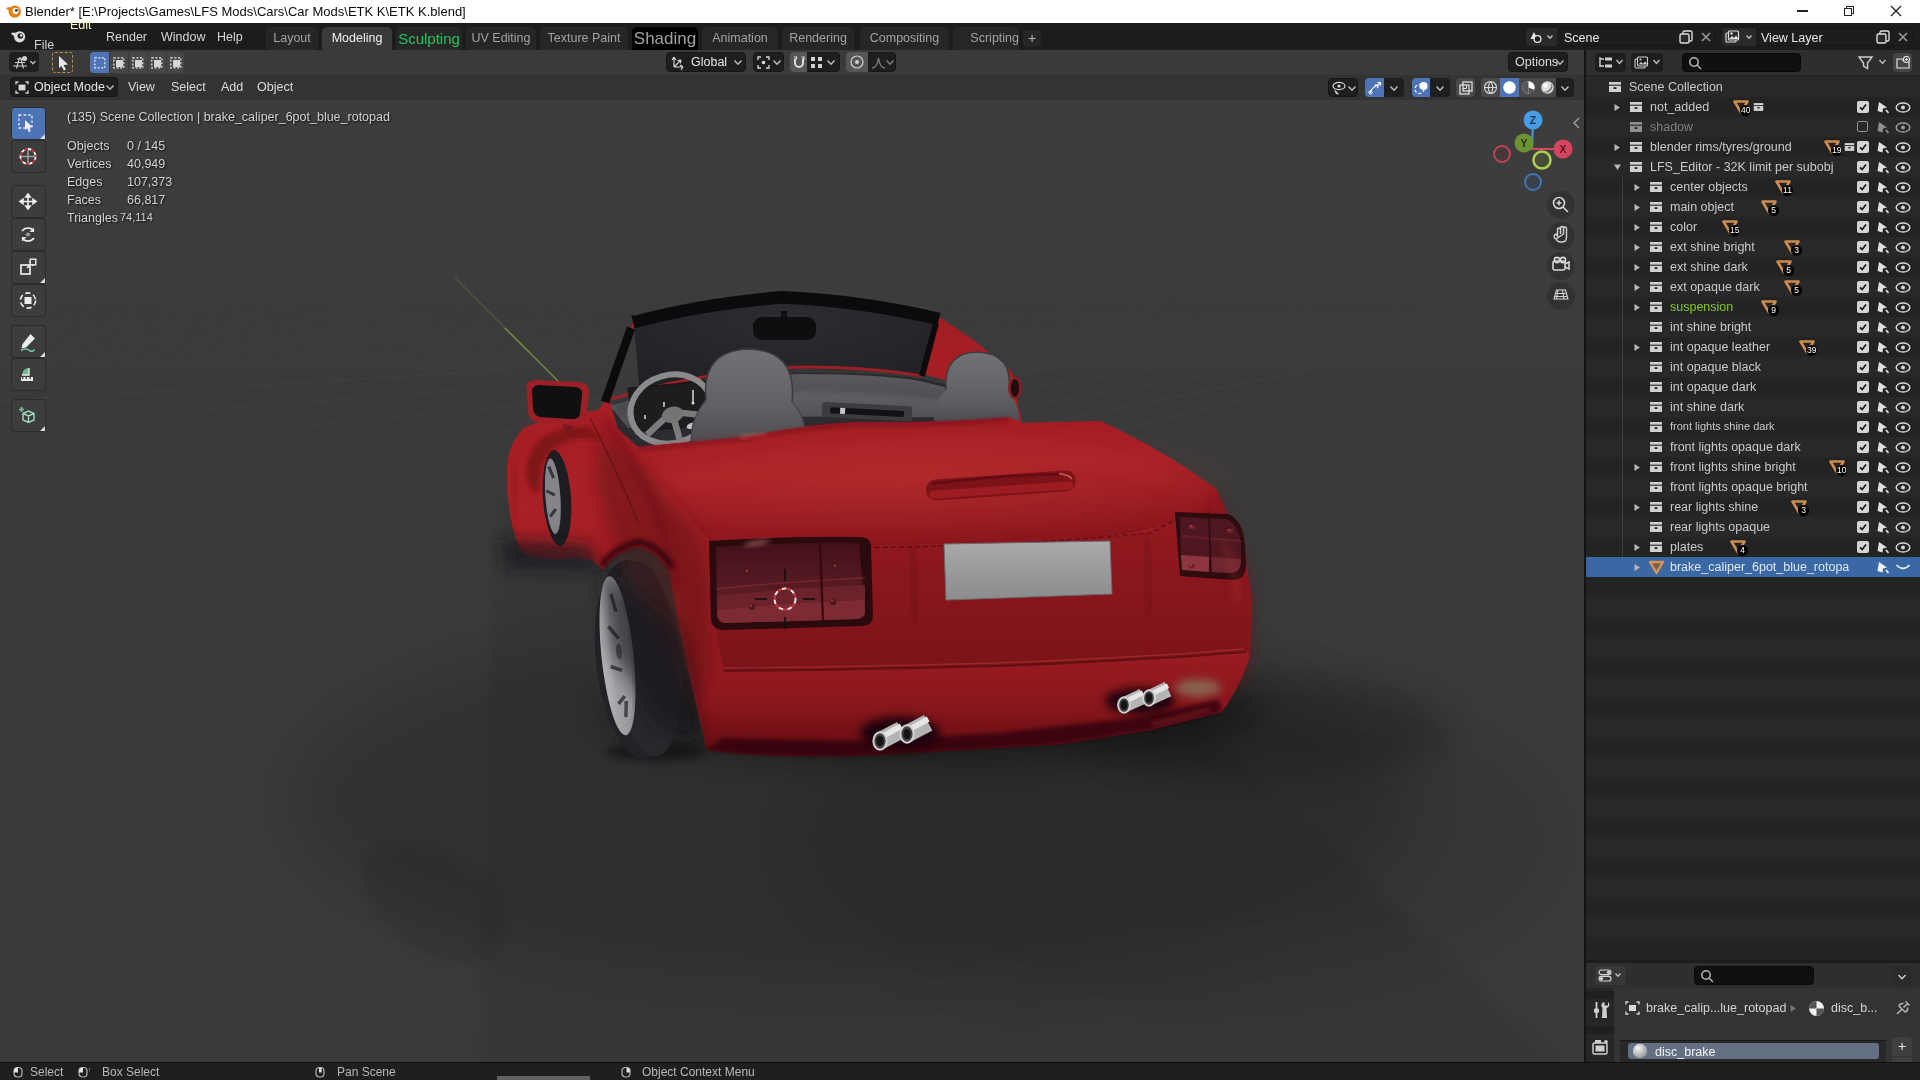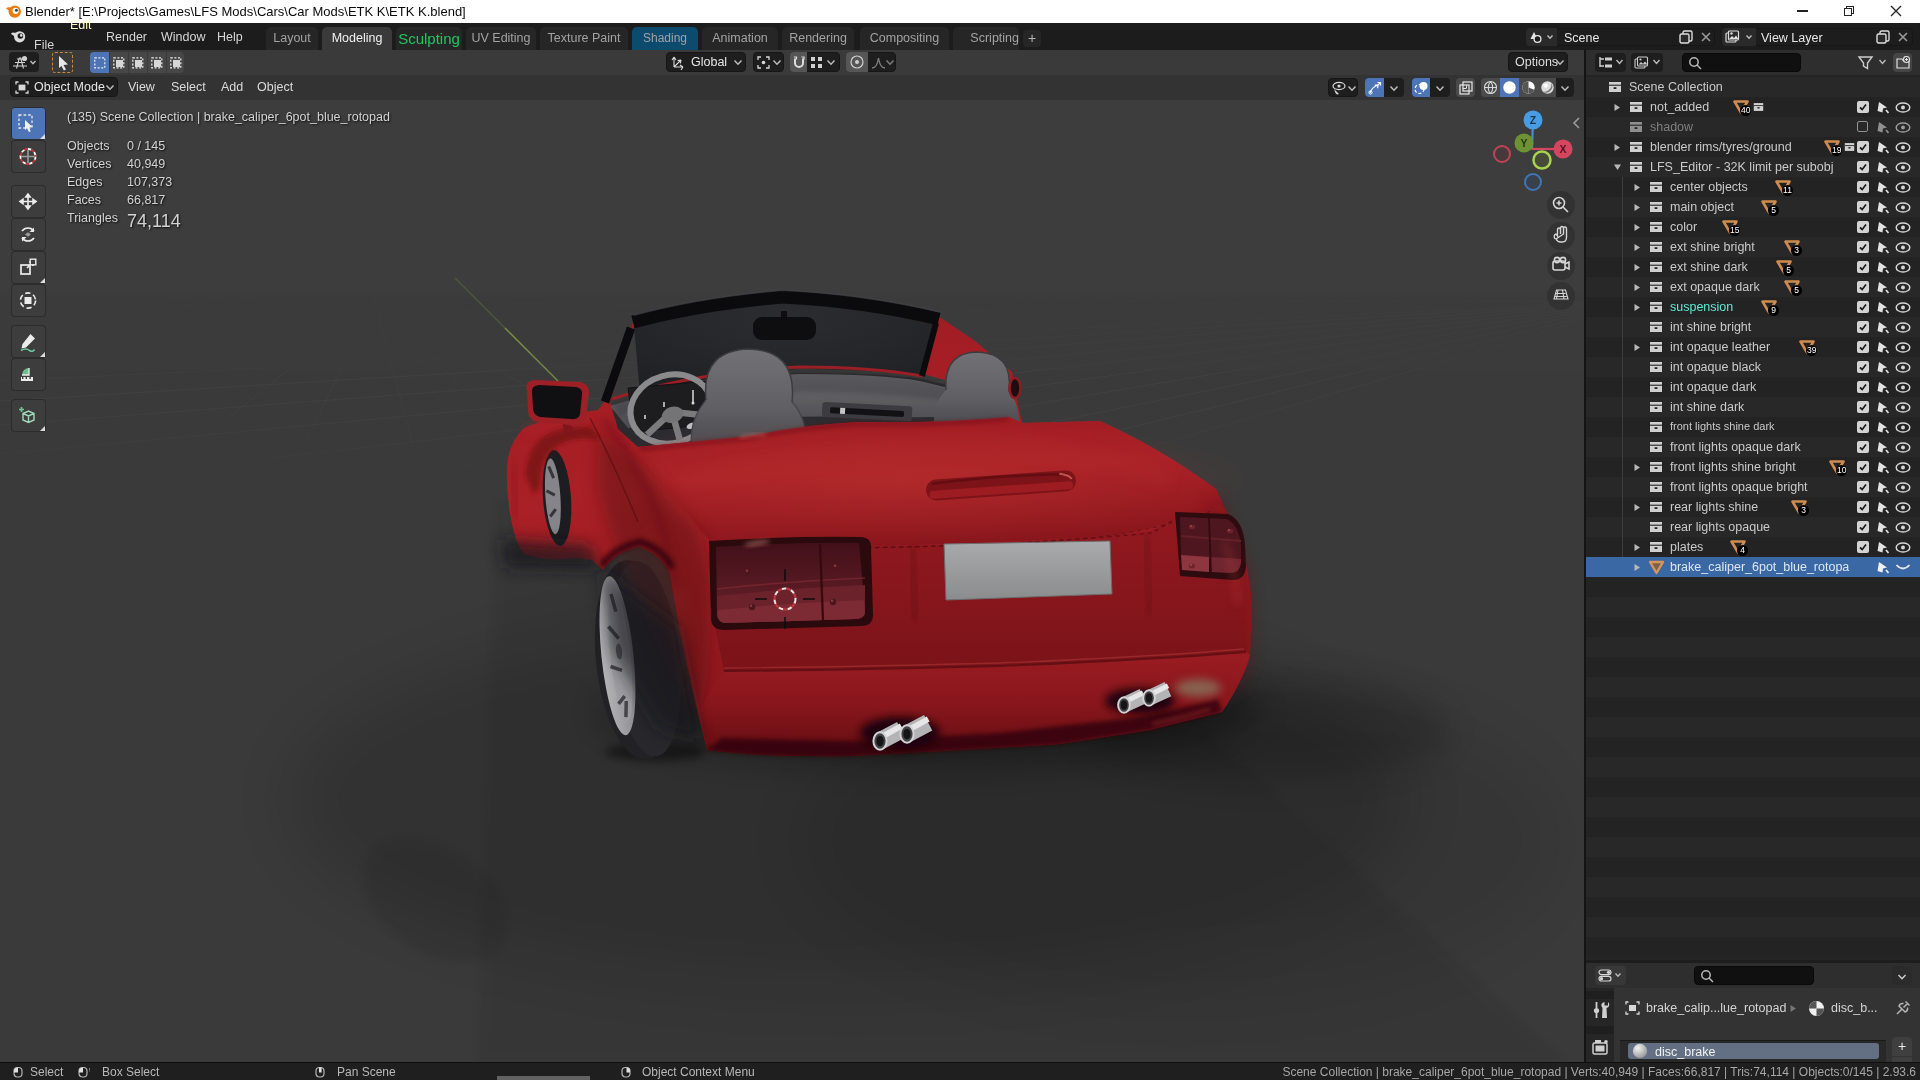--- a/index.html
+++ b/index.html
@@ -36,21 +36,21 @@
 <div class="txt" style="left:34px;top:38px;font-size:12.5px;color:#d6d6d6">File</div>
 <div class="txt" style="left:70px;top:18px;font-size:12.5px;color:#fef9c3">Edit</div>
 <div class="txt" style="left:106px;top:30px;font-size:12.5px;color:#d6d6d6">Render</div>
 <div class="txt" style="left:161px;top:30px;font-size:12.5px;color:#d6d6d6">Window</div>
 <div class="txt" style="left:217px;top:30px;font-size:12.5px;color:#d6d6d6">Help</div>
 <div class="abs" style="left:266px;top:27px;width:52px;height:23px;background:#262626;border-radius:5px 5px 0 0;color:#a2a2a2;font-size:12.5px;text-align:center;line-height:23px">Layout</div>
 <div class="abs" style="left:322px;top:27px;width:70px;height:23px;background:#3a3a3a;border-radius:5px 5px 0 0;color:#f0f0f0;font-size:12.5px;text-align:center;line-height:23px">Modeling</div>
 <div class="abs" style="left:396px;top:27px;width:66px;height:23px;background:#262626;border-radius:5px 5px 0 0;color:#22c55e;font-size:15px;text-align:center;line-height:23px">Sculpting</div>
 <div class="abs" style="left:466px;top:27px;width:70px;height:23px;background:#262626;border-radius:5px 5px 0 0;color:#a2a2a2;font-size:12.5px;text-align:center;line-height:23px">UV Editing</div>
 <div class="abs" style="left:540px;top:27px;width:88px;height:23px;background:#262626;border-radius:5px 5px 0 0;color:#a2a2a2;font-size:12.5px;text-align:center;line-height:23px">Texture Paint</div>
-<div class="abs" style="left:632px;top:27px;width:66px;height:23px;background:#0c4a6e;border-radius:5px 5px 0 0;color:#a2a2a2;font-size:12px;text-align:center;line-height:23px">Shading</div>
+<div class="abs" style="left:632px;top:27px;width:66px;height:23px;background:#000000;border-radius:5px 5px 0 0;color:#a2a2a2;font-size:17px;text-align:center;line-height:23px">Shading</div>
 <div class="abs" style="left:702px;top:27px;width:76px;height:23px;background:#262626;border-radius:5px 5px 0 0;color:#a2a2a2;font-size:12.5px;text-align:center;line-height:23px">Animation</div>
 <div class="abs" style="left:782px;top:27px;width:72px;height:23px;background:#262626;border-radius:5px 5px 0 0;color:#a2a2a2;font-size:12.5px;text-align:center;line-height:23px">Rendering</div>
 <div class="abs" style="left:860px;top:27px;width:89px;height:23px;background:#262626;border-radius:5px 5px 0 0;color:#a2a2a2;font-size:12.5px;text-align:center;line-height:23px">Compositing</div>
 <div class="abs" style="left:953px;top:27px;width:66px;height:23px;background:#262626;border-radius:5px 5px 0 0;color:#a2a2a2;font-size:12.5px;text-align:right;line-height:23px">Scripting</div>
 <div class="abs" style="left:1023px;top:30px;width:18px;height:17px;background:#262626;border-radius:4px;color:#b5b5b5;font-size:14px;text-align:center;line-height:16px">+</div>
 <div class="abs" style="left:1526px;top:28px;width:189px;height:18px;background:#1d1d1d;border-radius:4px;border:1px solid #161616;"></div>
 <div class="abs" style="left:1526px;top:28px;width:31px;height:18px;background:#2a2a2a;border-radius:4px 0 0 4px"></div>
 <svg class="abs" style="left:1529px;top:30px" width="26" height="14" viewBox="0 0 26 14">
  <path d="M5 2 L8.5 9 H1.5 Z" fill="#e8e8e8"></path>
       <circle cx="8.5" cy="9" r="3.4" fill="#1d1d1d" stroke="#e8e8e8" stroke-width="1.3"></circle>
@@ -588,21 +588,21 @@
 <div class="txt" style="left:67px;top:110px;font-size:12.5px;color:#d2d2d2;text-shadow:1px 1px 2px rgba(0,0,0,0.8)">(135) Scene Collection | brake_caliper_6pot_blue_rotopad</div>
 <div class="txt" style="left:67px;top:139px;font-size:12.5px;color:#d2d2d2;text-shadow:1px 1px 2px rgba(0,0,0,0.8)">Objects</div>
 <div class="txt" style="left:127px;top:139px;font-size:12.5px;color:#d2d2d2;text-shadow:1px 1px 2px rgba(0,0,0,0.8)">0 / 145</div>
 <div class="txt" style="left:67px;top:157px;font-size:12.5px;color:#d2d2d2;text-shadow:1px 1px 2px rgba(0,0,0,0.8)">Vertices</div>
 <div class="txt" style="left:127px;top:157px;font-size:12.5px;color:#d2d2d2;text-shadow:1px 1px 2px rgba(0,0,0,0.8)">40,949</div>
 <div class="txt" style="left:67px;top:175px;font-size:12.5px;color:#d2d2d2;text-shadow:1px 1px 2px rgba(0,0,0,0.8)">Edges</div>
 <div class="txt" style="left:127px;top:175px;font-size:12.5px;color:#d2d2d2;text-shadow:1px 1px 2px rgba(0,0,0,0.8)">107,373</div>
 <div class="txt" style="left:67px;top:193px;font-size:12.5px;color:#d2d2d2;text-shadow:1px 1px 2px rgba(0,0,0,0.8)">Faces</div>
 <div class="txt" style="left:127px;top:193px;font-size:12.5px;color:#d2d2d2;text-shadow:1px 1px 2px rgba(0,0,0,0.8)">66,817</div>
 <div class="txt" style="left:67px;top:211px;font-size:12.5px;color:#d2d2d2;text-shadow:1px 1px 2px rgba(0,0,0,0.8)">Triangles</div>
-<div class="txt" style="left:127px;top:211px;font-size:18px;color:#d2d2d2;text-shadow:1px 1px 2px rgba(0,0,0,0.8)">74,114</div>
+<div class="txt" style="left:120px;top:211px;font-size:11px;color:#d2d2d2;text-shadow:1px 1px 2px rgba(0,0,0,0.8)">74,114</div>
 <div class="abs" style="left:1586px;top:50px;width:334px;height:910px;background:#242424"></div>
 <div class="abs" style="left:1586px;top:50px;width:334px;height:25px;background:#2e2e2e"></div>
 <div class="abs" style="left:1595px;top:53px;width:31px;height:19px;background:#1e1e1e;border-radius:4px"></div>
 <svg class="abs" style="left:1598px;top:56px" width="26" height="13" viewBox="0 0 26 13">
  <path d="M2 1 V11 M2 3 h4 M2 10 h4" stroke="#cfcfcf" stroke-width="1.4" fill="none"></path>
  <rect x="7" y="1.5" width="7" height="3" fill="#cfcfcf"></rect>
       <rect x="7" y="8.5" width="7" height="3" fill="#cfcfcf"></rect>
  <path d="M18.5 4 L21.5 7.4 L24.5 4" stroke="#bbb" stroke-width="1.4" fill="none"></path>
     </svg>
 <div class="abs" style="left:1631px;top:53px;width:32px;height:19px;background:#1e1e1e;border-radius:4px"></div>
@@ -926,21 +926,21 @@
       <circle cx="8" cy="5.5" r="2" fill="#d6d6d6"></circle>
     </svg>
 <svg class="abs" style="left:1633px;top:303px" width="8" height="9">
       <path d="M1.5 1 L7 4.5 L1.5 8Z" fill="#b8b8b8"></path>
     </svg>
 <svg class="abs" style="left:1649px;top:301px" width="14" height="12" viewBox="0 0 14 12">
       <path d="M1 1 H13 V11 H1 Z" fill="#d0d0d0"></path>
       <path d="M1 4.2 H13" stroke="#242424" stroke-width="1.1"></path>
       <rect x="5.6" y="6.2" width="2.8" height="1.8" fill="#242424"></rect>
     </svg>
-<div class="txt" style="left:1670px;top:300px;font-size:12.5px;color:#5eead4">suspension</div>
+<div class="txt" style="left:1670px;top:300px;font-size:12.5px;color:#84cc16">suspension</div>
 <svg class="abs" style="left:1761px;top:300px" width="16" height="14" viewBox="0 0 16 14">
       <path d="M1.5 1.5 H14.5 L8 12.5 Z" fill="none" stroke="#cf8c4e" stroke-width="2.6" stroke-linejoin="round"></path>
     </svg>
 <div class="abs" style="left:1768px;top:305px;min-width:11px;height:11px;background:#000;border-radius:6px;color:#fff;font-size:8.5px;text-align:center;line-height:11px;padding:0 1px">9</div>
 <div class="abs" style="left:1857px;top:301px;width:12px;height:12px;background:#d4d4d4;border-radius:2px"></div>
 <svg class="abs" style="left:1858px;top:302px" width="10" height="10">
       <path d="M2 5.5 L4.2 7.5 L8 2.5" stroke="#1d1d1d" stroke-width="1.7" fill="none"></path>
     </svg>
 <svg class="abs" style="left:1876px;top:301px" width="13" height="13">
       <path d="M1.5 10 L3 1 L11 6.5 L7 7.5 L6.5 11.5 Z" fill="#e2e2e2"></path>
@@ -1292,15 +1292,14 @@
 <svg class="abs" style="left:313px;top:1066px" width="14" height="12" viewBox="0 0 10 12">
       <rect x="1" y="1.5" width="8" height="9.5" rx="3.5" fill="none" stroke="#b5b5b5" stroke-width="1.2"></rect>
       <rect x="4" y="1.5" width="2.6" height="5" fill="#e0e0e0"></rect>
     </svg>
 <div class="txt" style="left:337px;top:1065px;font-size:12px;color:#b8b8b8">Pan Scene</div>
 <svg class="abs" style="left:619px;top:1066px" width="14" height="12" viewBox="0 0 10 12">
       <rect x="1" y="1.5" width="8" height="9.5" rx="3.5" fill="none" stroke="#b5b5b5" stroke-width="1.2"></rect>
       <path d="M9 5 Q9 1.5 5.5 1.5 L5.5 6.5 L9 6.5 Z" fill="#e0e0e0"></path>
     </svg>
 <div class="txt" style="left:642px;top:1065px;font-size:12px;color:#b8b8b8">Object Context Menu</div>
-<div class="txt" style="right:4px;top:1065px;font-size:12px;color:#a6a6a6">Scene Collection | brake_caliper_6pot_blue_rotopad | Verts:40,949 | Faces:66,817 | Tris:74,114 | Objects:0/145 | 2.93.6</div>
 <div class="abs" style="left:497px;top:1076px;width:93px;height:4px;background:#7a7a7a;opacity:0.75"></div>
 <div class="abs" style="left:1584px;top:50px;width:2px;height:1012px;background:#141414"></div>
 </div>
 </body></html>

